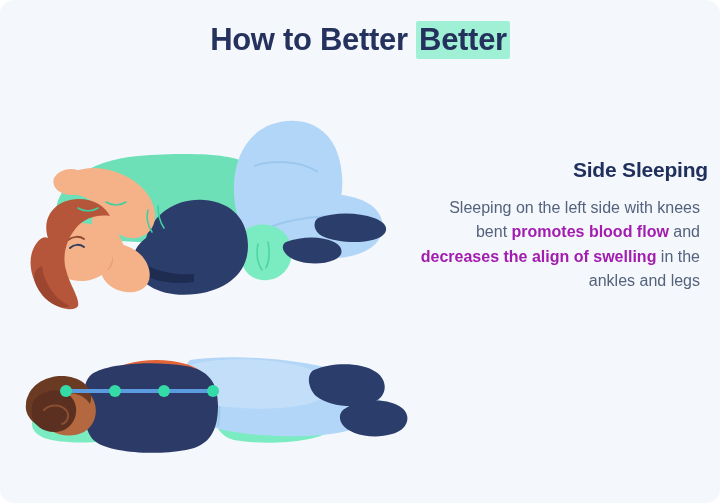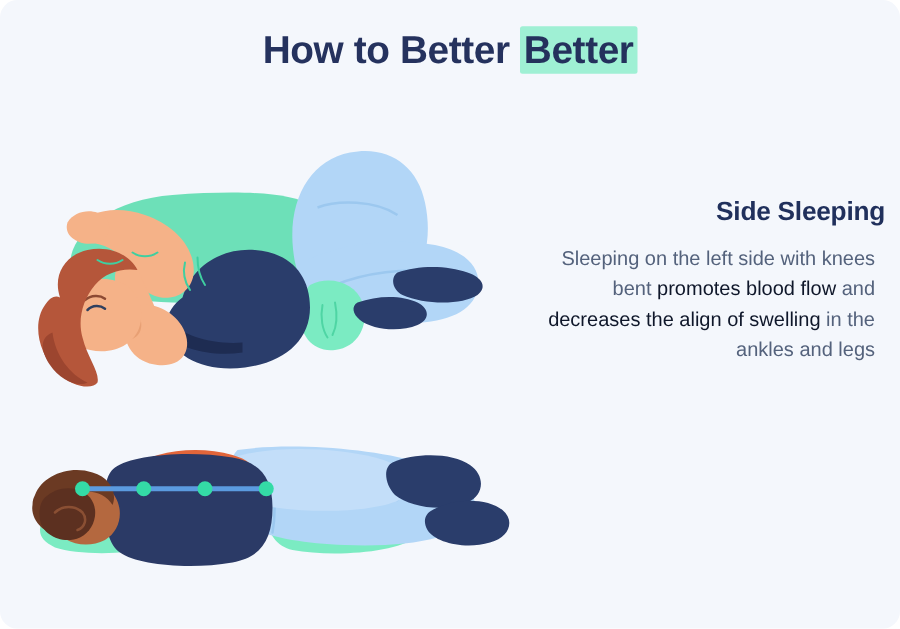--- a/index.html
+++ b/index.html
@@ -58,21 +58,21 @@
     letter-spacing: -0.2px;
   }
   .para {
     font-size: 16px;
     line-height: 1.52;
     color: #54627c;
     margin: 0 0 19px 0;
     padding: 0 8px;
   }
   .para:last-child { margin-bottom: 0; }
-  .para b { color: #0f172a; font-weight: normal; }
+  .para b { color: #a21caf; font-weight: bold; }
 
   
   .illus {
     position: absolute;
     left: 18px;
   }
   #illus-top  { top: 116px; }
   #illus-bottom { top: 316px; }
 </style>
 </head>

